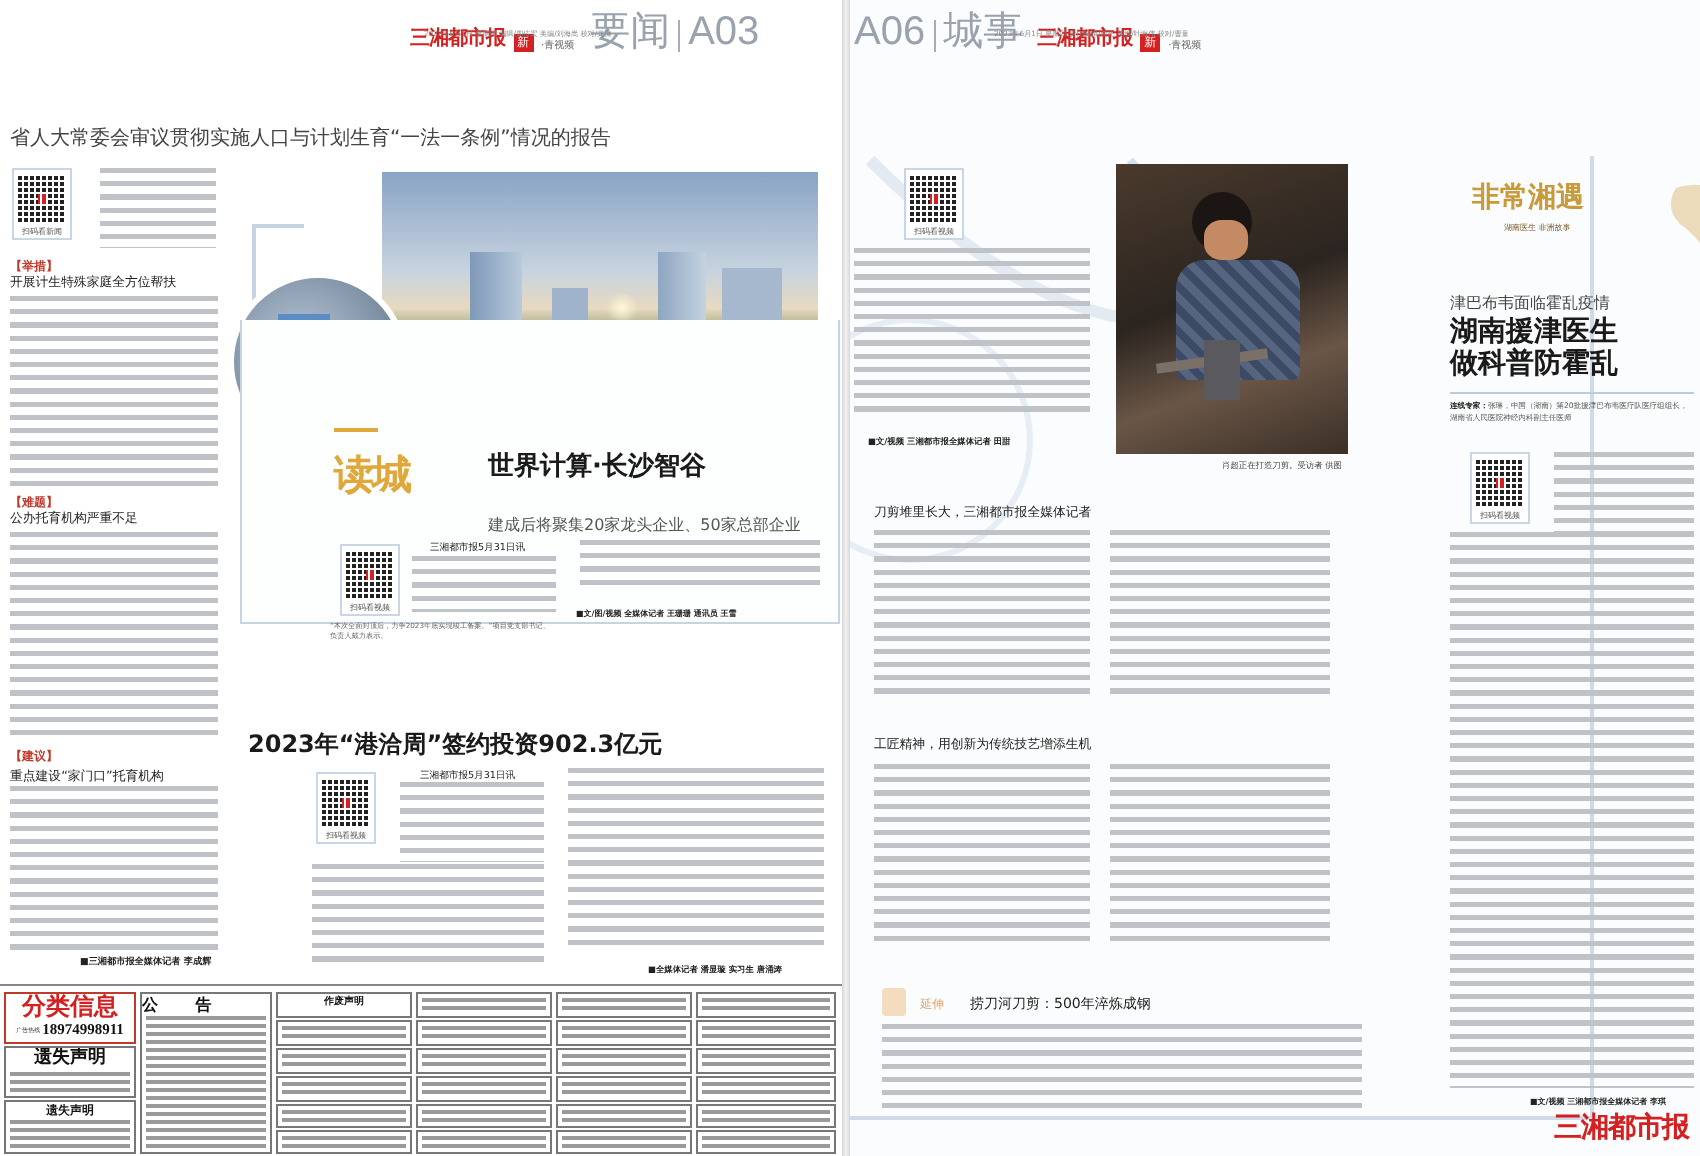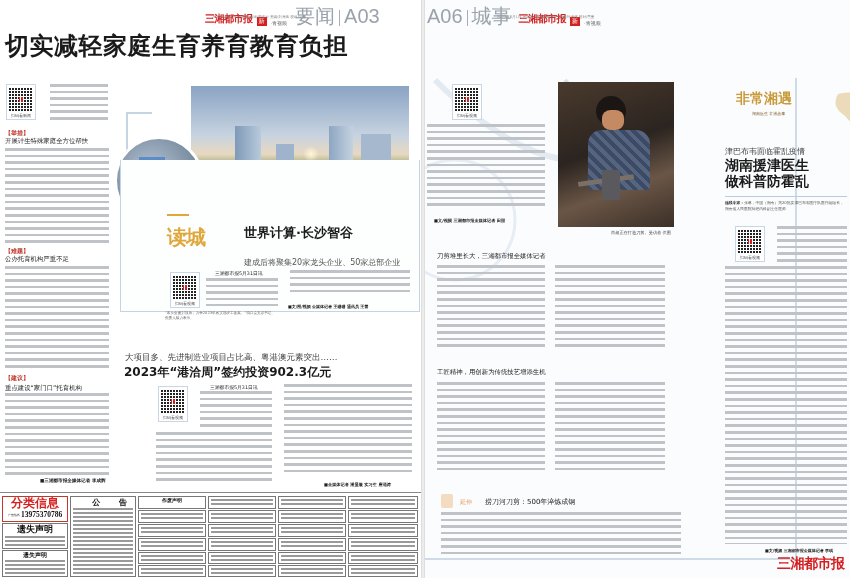--- a/index.html
+++ b/index.html
@@ -41,21 +41,21 @@
   <div class="mast" style="left:205px">
     <span class="paper">三湘都市报</span>
     <span class="badge">新</span>
     <span style="font-size:5px;color:#666">·青视频</span>
     <span class="sec" style="margin-left:4px">要闻</span>
     <span class="sep"></span>
     <span class="sec">A03</span>
   </div>
   <div class="tiny" style="left:212px">2023年6月1日 星期四 编辑/周传宏 美编/刘海嵩 校对/龙谦</div>
 
-  <div class="hl" style="left:5px;top:30px;font-size:24px;letter-spacing:0.5px">切实减轻家庭生育养育教育负担</div>
+  <div class="sub" style="left:5px;top:62px;font-size:10px">省人大常委会审议贯彻实施人口与计划生育“一法一条例”情况的报告</div>
 
   <div class="qr" style="left:6px;top:84px">
     <div class="code">
         <div class="dot"></div>
       </div>
     <div class="cap">扫码看新闻</div>
   </div>
   <div class="txt lines" style="left:50px;top:84px;width:58px;height:40px"></div>
 
   <div class="kick" style="left:5px;top:129px">【举措】</div>
@@ -99,52 +99,51 @@
         <div class="dot"></div>
       </div>
     <div class="cap">扫码看视频</div>
   </div>
   <div class="h3" style="left:215px;top:270px;font-size:4.8px">三湘都市报5月31日讯</div>
   <div class="txt lines" style="left:206px;top:278px;width:72px;height:28px"></div>
   <div class="txt lines" style="left:290px;top:270px;width:120px;height:24px"></div>
   <div class="txt" style="left:165px;top:311px;width:110px;font-size:3.6px;line-height:5px">“本次全面封顶后，力争2023年底实现竣工备案。”项目党支部书记、负责人戴力表示。</div>
   <div class="byline" style="left:288px;top:304px;font-size:4px">■文/图/视频 全媒体记者 王珊珊 通讯员 王雪</div>
 
-  <div class="sub" style="left:125px;top:352px;font-size:8.5px;color:#444">大项目多、先进制造业项目占比高、粤港澳元素突出……</div>
   <div class="hl" style="left:124px;top:364px;font-size:12px">2023年“港洽周”签约投资902.3亿元</div>
   <div class="qr" style="left:158px;top:386px">
     <div class="code">
         <div class="dot"></div>
       </div>
     <div class="cap">扫码看视频</div>
   </div>
   <div class="h3" style="left:210px;top:384px;font-size:4.8px">三湘都市报5月31日讯</div>
   <div class="txt lines" style="left:200px;top:391px;width:72px;height:40px"></div>
   <div class="txt lines" style="left:156px;top:432px;width:116px;height:50px"></div>
   <div class="txt lines" style="left:284px;top:384px;width:128px;height:92px"></div>
   <div class="byline" style="left:324px;top:482px;font-size:4.2px">■全媒体记者 潘显璇 实习生 唐涌涛</div>
 
   <div class="classified">
     <div class="cl-cell" style="left:2px;top:3px;width:66px;height:26px;border:1.5px solid #c0392b">
       <div style="font-size:12px;font-weight:bold;color:#d42020;text-align:center;line-height:13px">分类信息</div>
       <div style="display:flex;align-items:center;justify-content:center;gap:1px">
         <span style="font-size:3px;color:#333">广告热线</span>
-        <span style="font-size:7.5px;font-weight:bold;color:#111;font-family:'Liberation Serif',serif">13975370786</span>
+        <span style="font-size:7.5px;font-weight:bold;color:#111;font-family:'Liberation Serif',serif">18974998911</span>
       </div>
     </div>
     <div class="cl-cell" style="left:2px;top:30px;width:66px;height:26px">
       <div style="font-size:9px;font-weight:bold;text-align:center;color:#111;line-height:10px">遗失声明</div>
       <div class="cl-lines" style="top:12px"></div>
     </div>
     <div class="cl-cell" style="left:2px;top:57px;width:66px;height:27px">
       <div style="font-size:6px;font-weight:bold;text-align:center;color:#111">遗失声明</div>
       <div class="cl-lines" style="top:9px"></div>
     </div>
     <div class="cl-cell" style="left:70px;top:3px;width:66px;height:81px">
-      <div style="font-size:8px;font-weight:bold;text-align:right;color:#111;letter-spacing:8px">公 告</div>
+      <div style="font-size:8px;font-weight:bold;text-align:left;color:#111;letter-spacing:8px">公 告</div>
       <div class="cl-lines" style="top:11px"></div>
     </div>
     <div class="cl-cell" style="left:138px;top:3px;width:68px;height:13px">
       <div style="font-size:5px;font-weight:bold;text-align:center;color:#111">作废声明</div>
     </div>
     <div class="cl-cell" style="left:138px;top:17px;width:68px;height:13px">
         <div class="cl-lines"></div>
       </div>
     <div class="cl-cell" style="left:138px;top:31px;width:68px;height:13px">
         <div class="cl-lines"></div>

